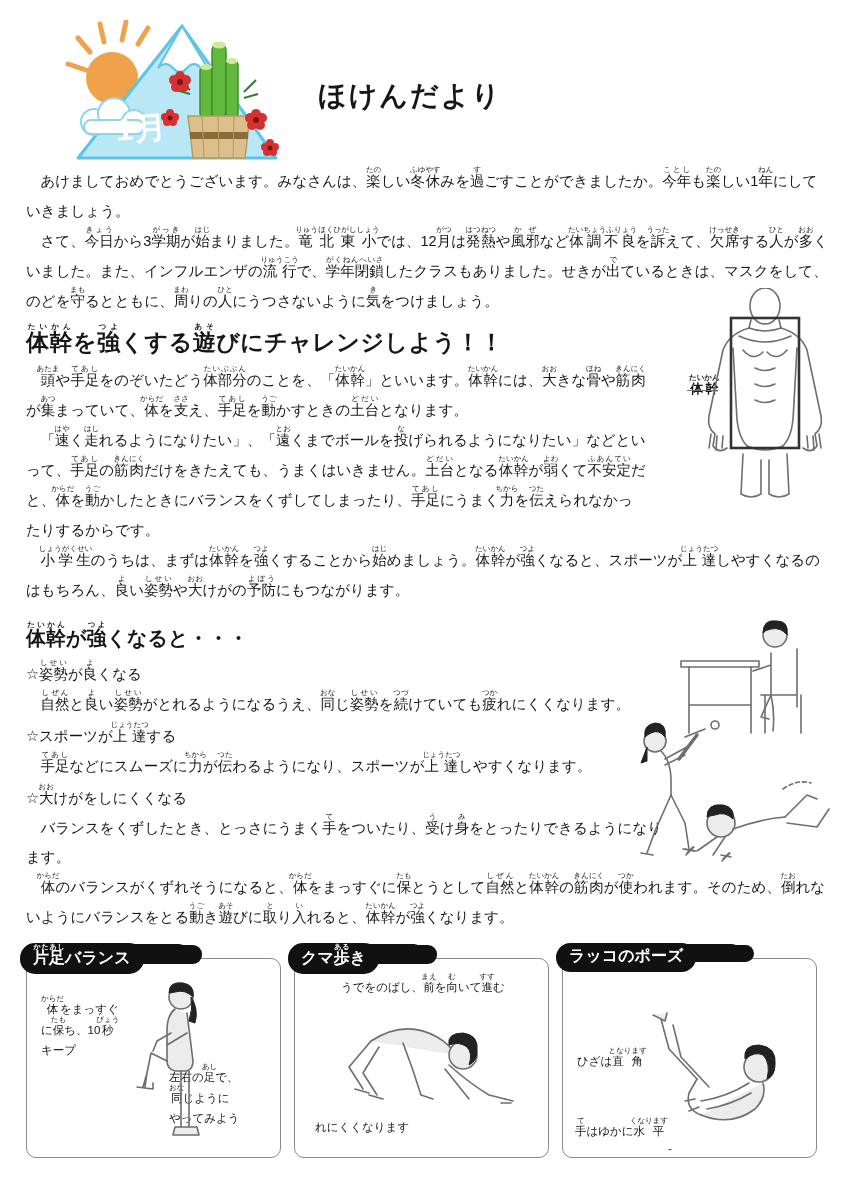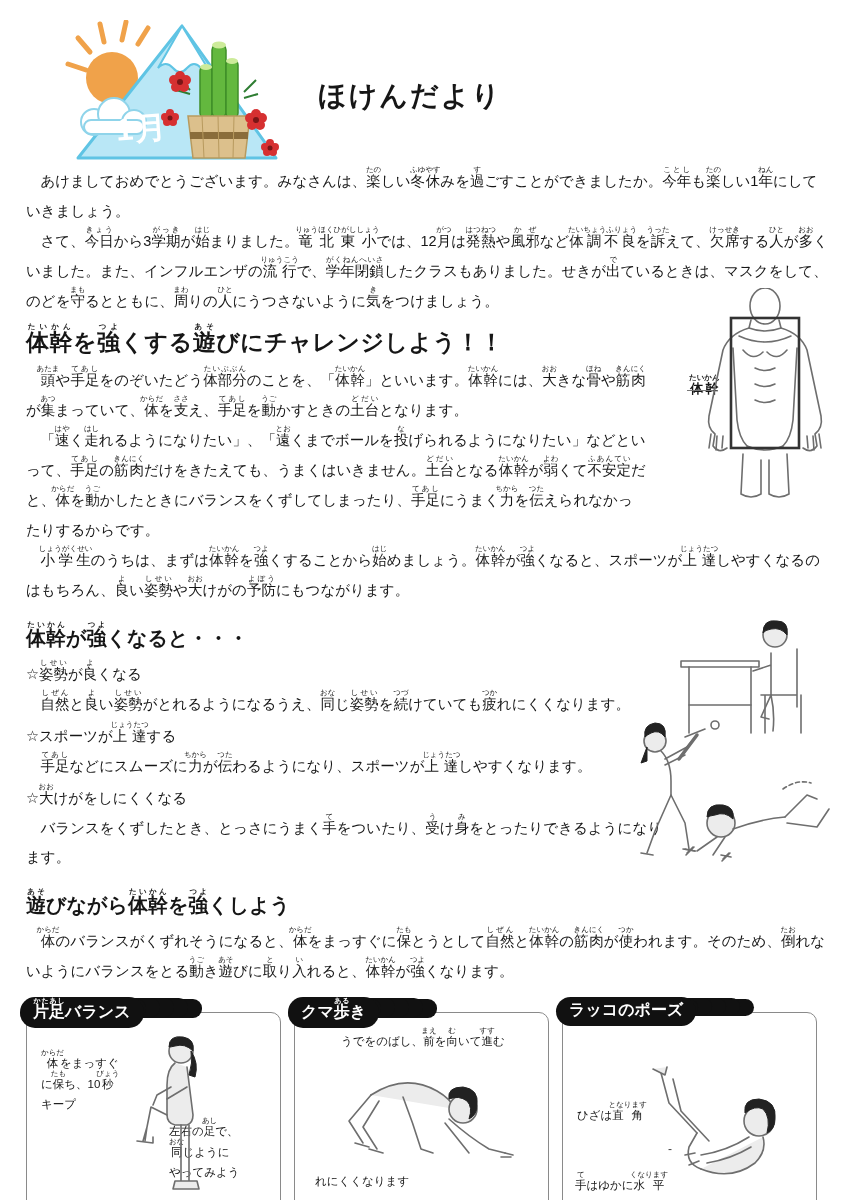--- a/index.html
+++ b/index.html
@@ -222,21 +222,20 @@
         <path d="M52,70 L32,84 M60,70 L48,88"></path>
         <path d="M120,50 L142,28 L152,32 M122,56 L152,60 L164,42"></path>
         <path d="M118,22 Q132,12 146,16" stroke-dasharray="4 3"></path>
         <path d="M22,86 l6,-6 m-8,2 l10,2 m-9,4 l8,-8 M58,92 l6,-6 m-8,2 l10,2 m-9,4 l8,-8"></path>
       </g>
       <path class="hair" d="M42,50 Q42,36 58,38 Q70,40 68,52 Q60,44 50,48 Q44,49 42,50 Z"></path>
     </svg>
   </div>
 
   <div class="s3">
-    <h2><ruby>遊<rt>あそ</rt></ruby>びながら<ruby>体幹<rt>たいかん</rt></ruby>を<ruby>強<rt>つよ</rt></ruby>くしよう</h2>
     <p class="body">　<ruby>体<rt>からだ</rt></ruby>のバランスがくずれそうになると、<ruby>体<rt>からだ</rt></ruby>をまっすぐに<ruby>保<rt>たも</rt></ruby>とうとして<ruby>自然<rt>しぜん</rt></ruby>と<ruby>体幹<rt>たいかん</rt></ruby>の<ruby>筋肉<rt>きんにく</rt></ruby>が<ruby>使<rt>つか</rt></ruby>われます。そのため、<ruby>倒<rt>たお</rt></ruby>れないようにバランスをとる<ruby>動<rt>うご</rt></ruby>き<ruby>遊<rt>あそ</rt></ruby>びに<ruby>取<rt>と</rt></ruby>り<ruby>入<rt>い</rt></ruby>れると、<ruby>体幹<rt>たいかん</rt></ruby>が<ruby>強<rt>つよ</rt></ruby>くなります。</p>
   </div>
 
   <div class="activities">
 
     <div class="activity-box">
       <div class="bubble"><ruby>片<rt>かた</rt></ruby><ruby>足<rt>あし</rt></ruby>バランス</div>
       <div class="note" style="left:14px;top:36px"><ruby>体<rt>からだ</rt></ruby>をまっすぐ
 に<ruby>保<rt>たも</rt></ruby>ち、10<ruby>秒<rt>びょう</rt></ruby>
 キープ</div>

